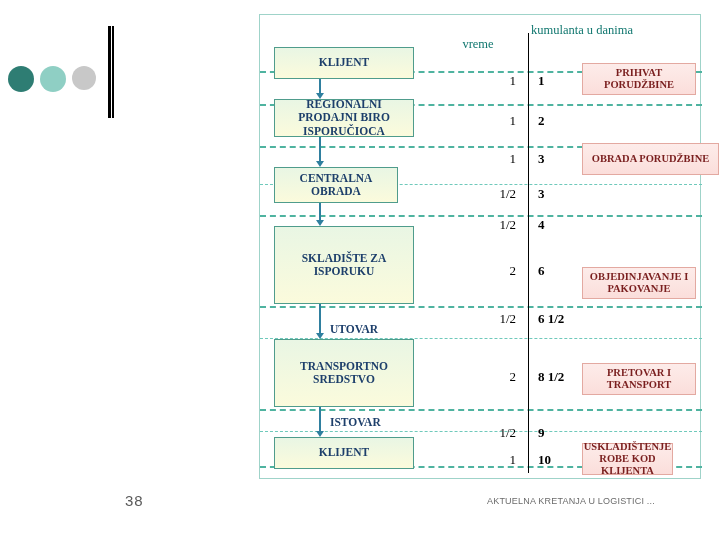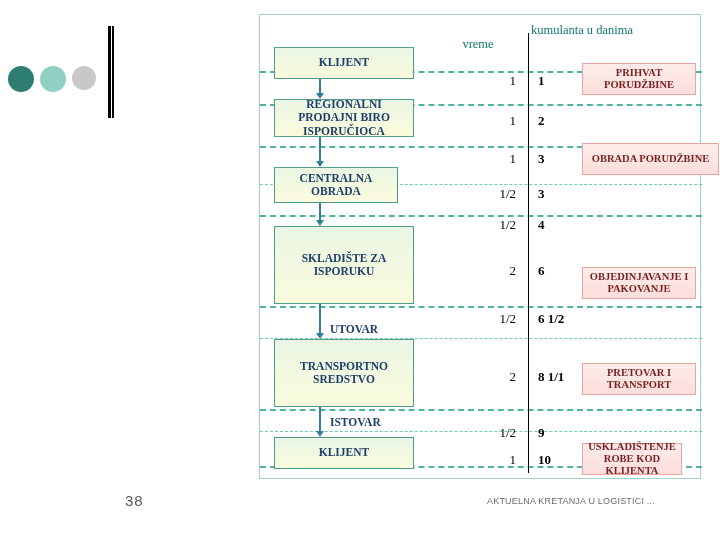--- a/index.html
+++ b/index.html
@@ -259,23 +259,23 @@
   <div class="tcell" style="left:198px; top:410px; width:58px;">1/2</div>
   <div class="tcell" style="left:198px; top:437px; width:58px;">1</div>
 
   <div class="tcell kum" style="left:278px; top:58px;">1</div>
   <div class="tcell kum" style="left:278px; top:98px;">2</div>
   <div class="tcell kum" style="left:278px; top:136px;">3</div>
   <div class="tcell kum" style="left:278px; top:171px;">3</div>
   <div class="tcell kum" style="left:278px; top:202px;">4</div>
   <div class="tcell kum" style="left:278px; top:248px;">6</div>
   <div class="tcell kum" style="left:278px; top:296px;">6 1/2</div>
-  <div class="tcell kum" style="left:278px; top:354px;">8 1/1</div>
+  <div class="tcell kum" style="left:278px; top:354px;">8 1/2</div>
   <div class="tcell kum" style="left:278px; top:410px;">9</div>
   <div class="tcell kum" style="left:278px; top:437px;">10</div>
 
   <div class="rlabel" style="left:322px; top:48px;  width:114px; height:32px;">PRIHVAT PORUDŽBINE</div>
   <div class="rlabel" style="left:322px; top:128px; width:137px; height:32px;">OBRADA PORUDŽBINE</div>
   <div class="rlabel" style="left:322px; top:252px; width:114px; height:32px;">OBJEDINJAVANJE I PAKOVANJE</div>
   <div class="rlabel" style="left:322px; top:348px; width:114px; height:32px;">PRETOVAR I TRANSPORT</div>
-  <div class="rlabel" style="left:322px; top:428px; width:100px; height:32px;">USKLADIŠTENJE ROBE KOD KLIJENTA</div>
+  <div class="rlabel" style="left:322px; top:428px; width:91px; height:32px;">USKLADIŠTENJE ROBE KOD KLIJENTA</div>
 
 </div>
 
 </body></html>

